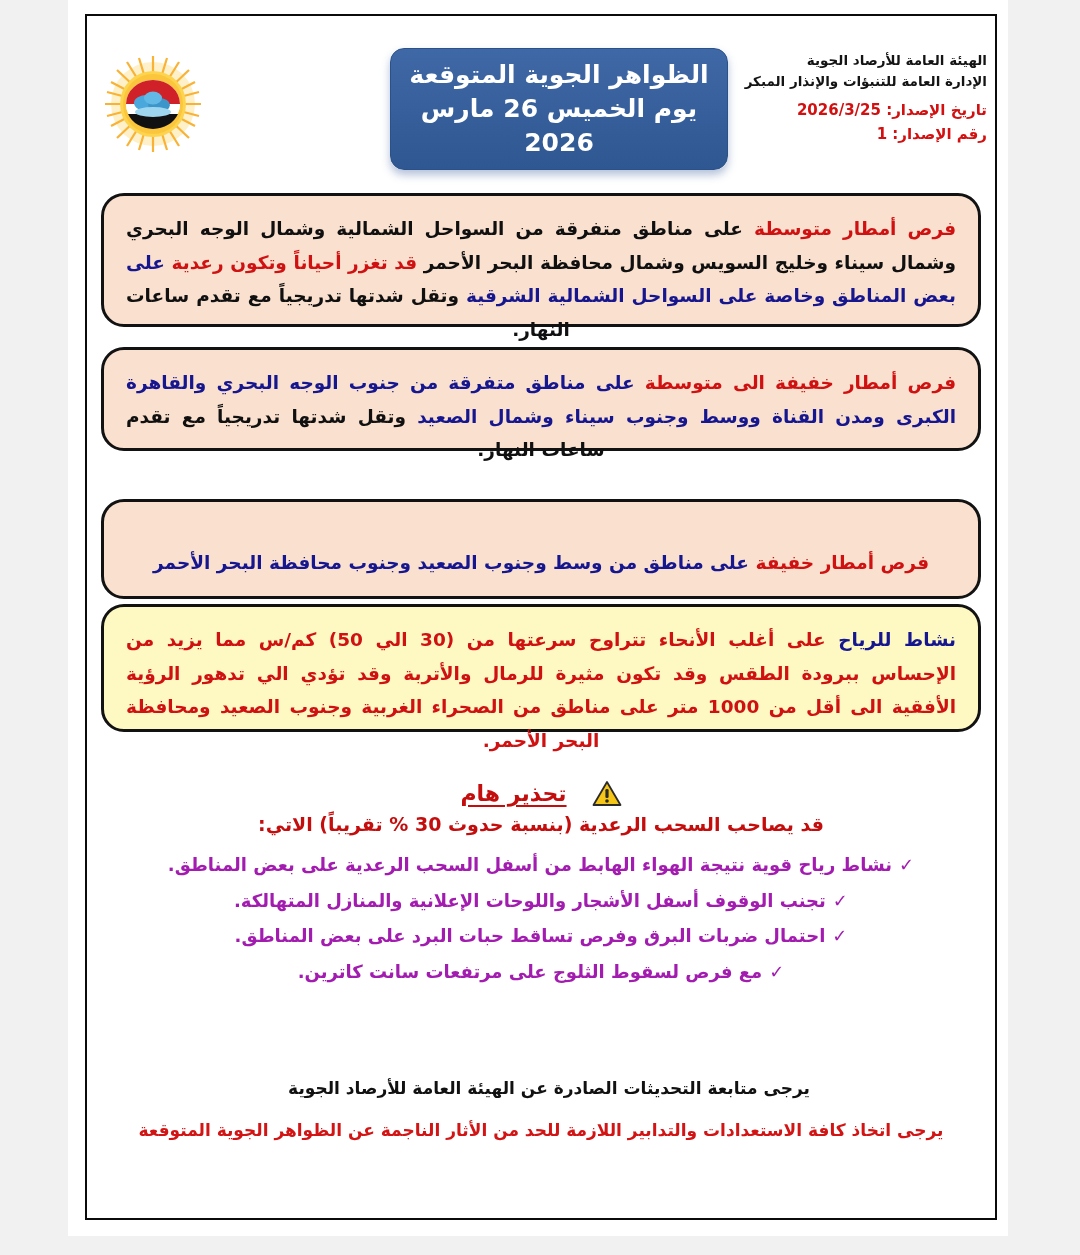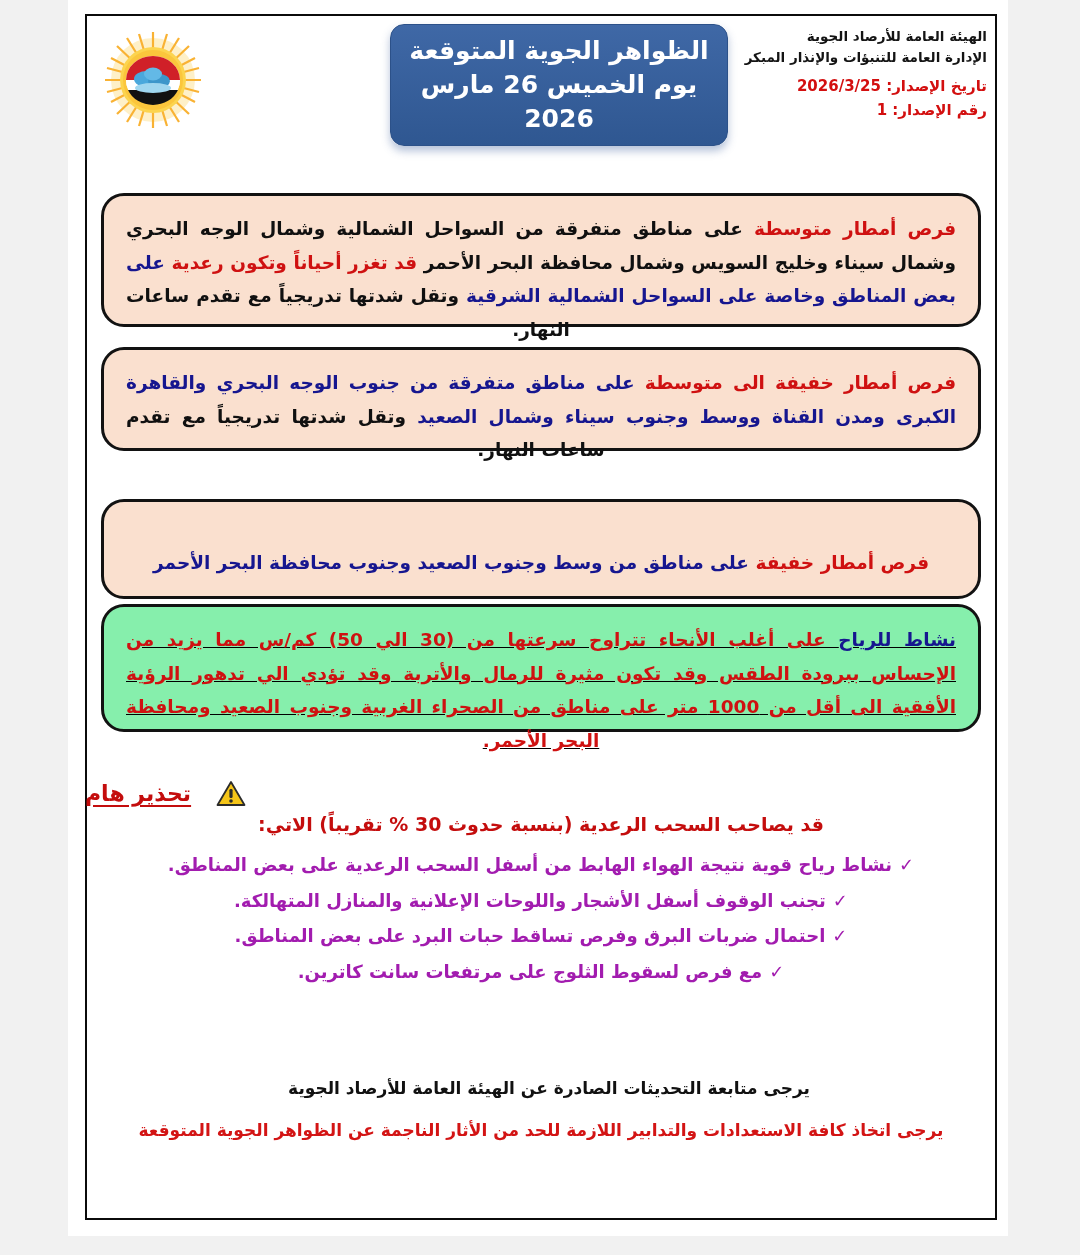--- a/index.html
+++ b/index.html
@@ -33,21 +33,21 @@
     height: 1206px;
     border: 2px solid #0b0b0b;
     box-sizing: border-box;
     background: #ffffff;
   }
 
   
   .header {
     position: absolute;
     left: 85px;
-    top: 0;
+    top: 24px;
     width: 910px;
     height: 160px;
   }
 
   
   .logo-wrap {
     position: absolute;
     right: 790px;
     top: 28px;
     width: 104px;
@@ -119,21 +119,21 @@
     position: absolute;
     border: 3px solid #121212;
     border-radius: 23px;
     box-sizing: border-box;
     padding: 16px 22px;
     text-align: justify;
     text-align-last: center;
     direction: rtl;
   }
   .wbox.filled { background: #fae0cf; }
-  .wbox.plain  { background: #86efac; text-decoration: underline; }
+  .wbox.plain  { background: #fef9c3; }
 
   .wbox p {
     margin: 0;
     font-size: 18.5px;
     font-weight: bold;
     line-height: 1.82;
     color: #1b1bb0;
   }
   .wbox.plain p { color: #d11212; }
   .hi { color: #cf1111; }
@@ -153,21 +153,21 @@
     left: 85px;
     top: 780px;
     width: 912px;
     text-align: center;
     direction: rtl;
   }
   .warn-head-row {
     display: flex;
     flex-direction: row-reverse;
     align-items: center;
-    justify-content: flex-start;
+    justify-content: center;
     gap: 25px;
     margin-bottom: 6px;
   }
   .warn-title {
     font-size: 22px;
     font-weight: bold;
     color: #c40d0d;
     text-decoration: underline;
     text-underline-offset: 4px;
   }

